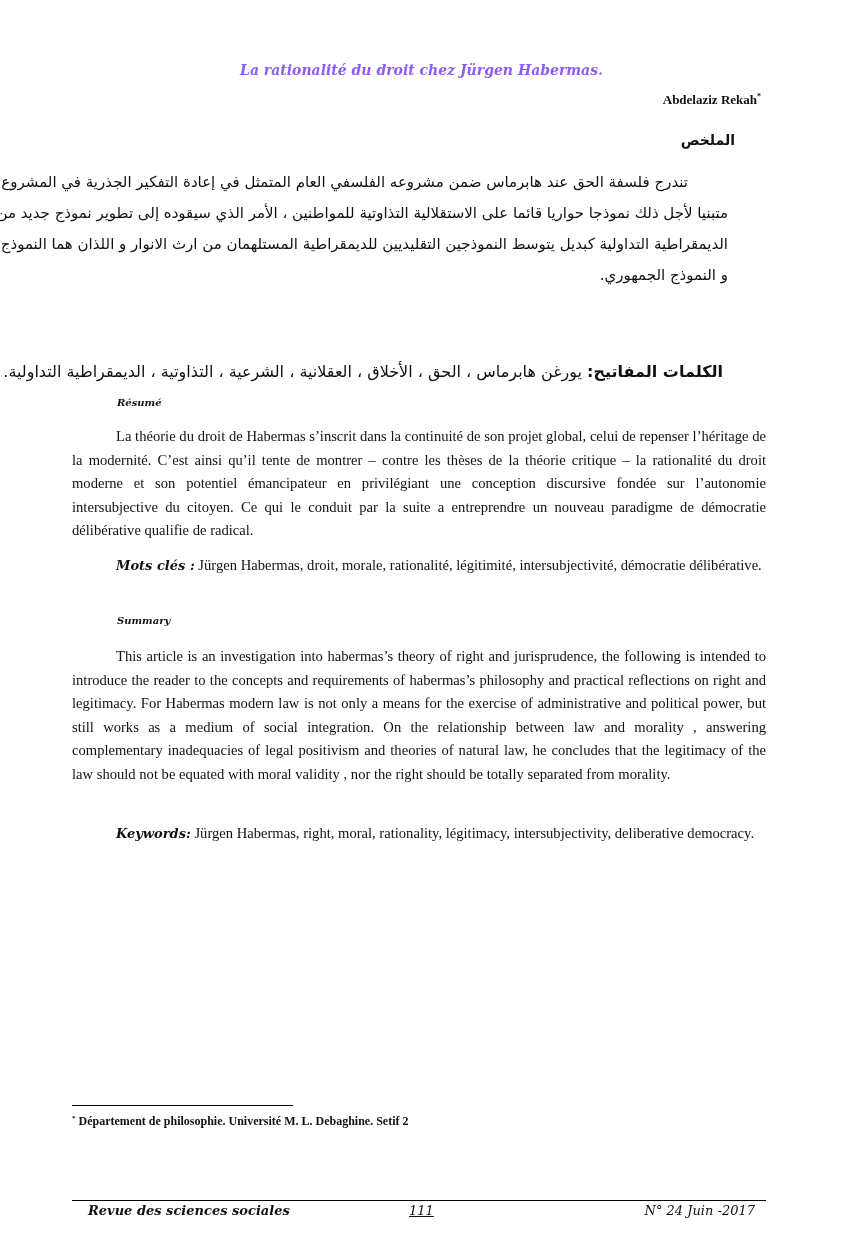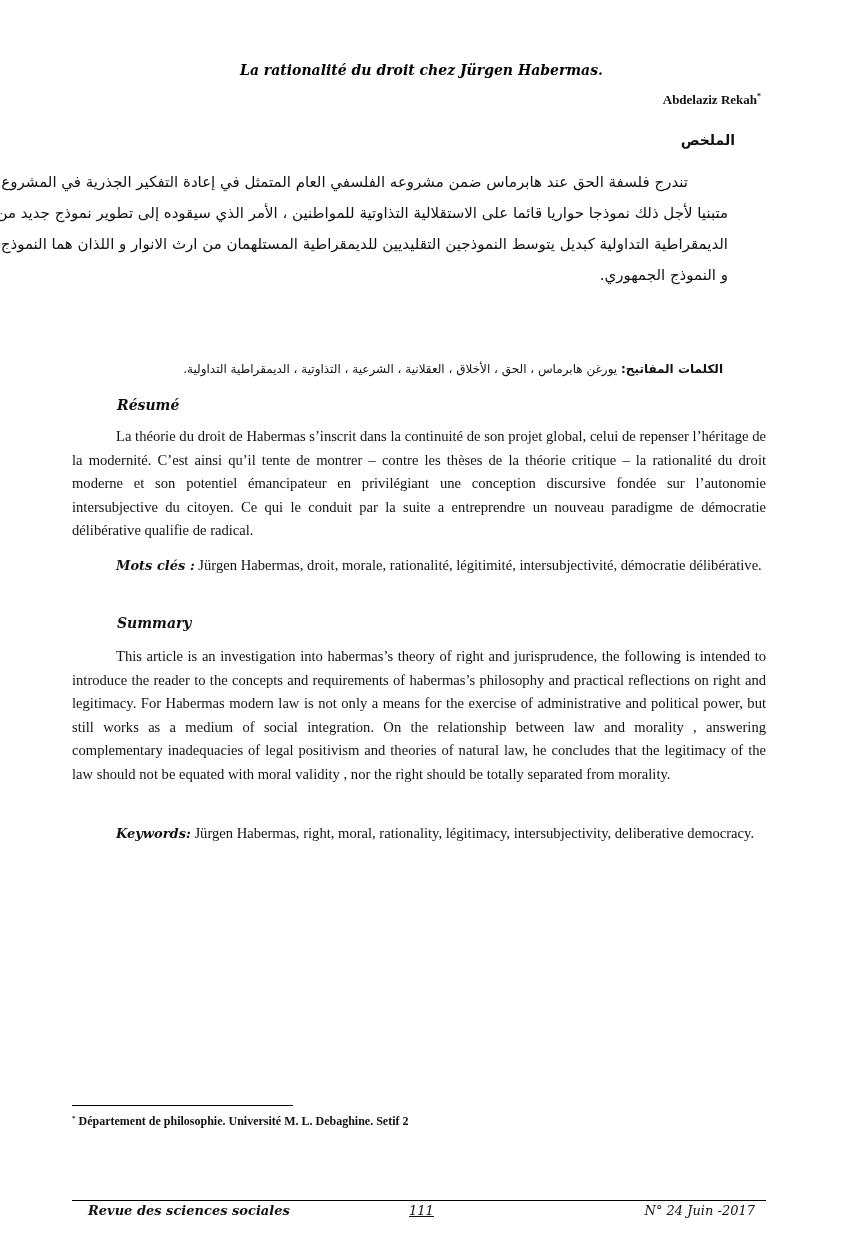--- a/index.html
+++ b/index.html
@@ -1,33 +1,33 @@
 <!DOCTYPE html>
 <html><head>
   <meta charset="utf-8">
   <style>
     html, body { margin: 0; padding: 0; background: #ffffff; }
     body { width: 843px; height: 1240px; position: relative; overflow: hidden; color: #111; }
     .title { position: absolute; top: 62px; left: 0; width: 843px; text-align: center;
-      font-family: "DejaVu Serif", serif; font-style: italic; font-weight: bold; font-size: 14px; color: #000000; }
+      font-family: "DejaVu Serif", serif; font-style: italic; font-weight: bold; font-size: 14px; color: #8b5cf6; }
     .author { position: absolute; top: 92px; right: 82px; font-family: "Liberation Serif", serif;
       font-weight: bold; font-size: 13px; }
     .author sup { font-size: 8px; }
     .ar-heading { position: absolute; top: 132px; right: 108px; font-family: "DejaVu Sans", sans-serif;
       font-weight: bold; font-size: 14px; direction: rtl; }
     .ar-body { position: absolute; top: 167px; left: 108px; width: 620px; direction: rtl; text-align: justify;
       font-family: "DejaVu Sans", sans-serif; font-size: 15px; line-height: 31px; text-align-last: right; }
     .ar-line { display: block; text-align: justify; text-align-last: justify; white-space: nowrap; }
     .ar-line.last { text-align-last: right; }
     .ar-first { padding-right: 40px; }
     .ar-keywords { position: absolute; top: 362px; right: 120px; direction: rtl;
-      font-family: "DejaVu Sans", sans-serif; font-size: 12px; }
+      font-family: "DejaVu Sans", sans-serif; font-size: 16px; }
     .ar-keywords b { font-weight: bold; }
     .section-head { position: absolute; left: 117px; font-family: "DejaVu Serif", serif; font-style: italic;
-      font-weight: bold; font-size: 14px; }
+      font-weight: bold; font-size: 10px; }
     .para { position: absolute; left: 72px; width: 694px; font-family: "Liberation Serif", serif;
       font-size: 14.6px; line-height: 23.6px; text-align: justify; }
     .para .indent { display: inline-block; width: 44px; }
     .kw-label { font-family: "DejaVu Serif", serif; font-style: italic; font-weight: bold; font-size: 13px; }
     .fn-rule { position: absolute; top: 1105px; left: 72px; width: 221px; height: 0; border-top: 1px solid #000; }
     .footnote { position: absolute; top: 1114px; left: 72px; font-family: "Liberation Serif", serif;
       font-weight: bold; font-size: 12px; }
     .footnote sup { font-size: 7px; }
     .footer-rule { position: absolute; top: 1200px; left: 72px; width: 694px; border-top: 1px solid #000; }
     .footer { position: absolute; top: 1203px; font-family: "DejaVu Serif", serif; font-style: italic; font-size: 13px; }

